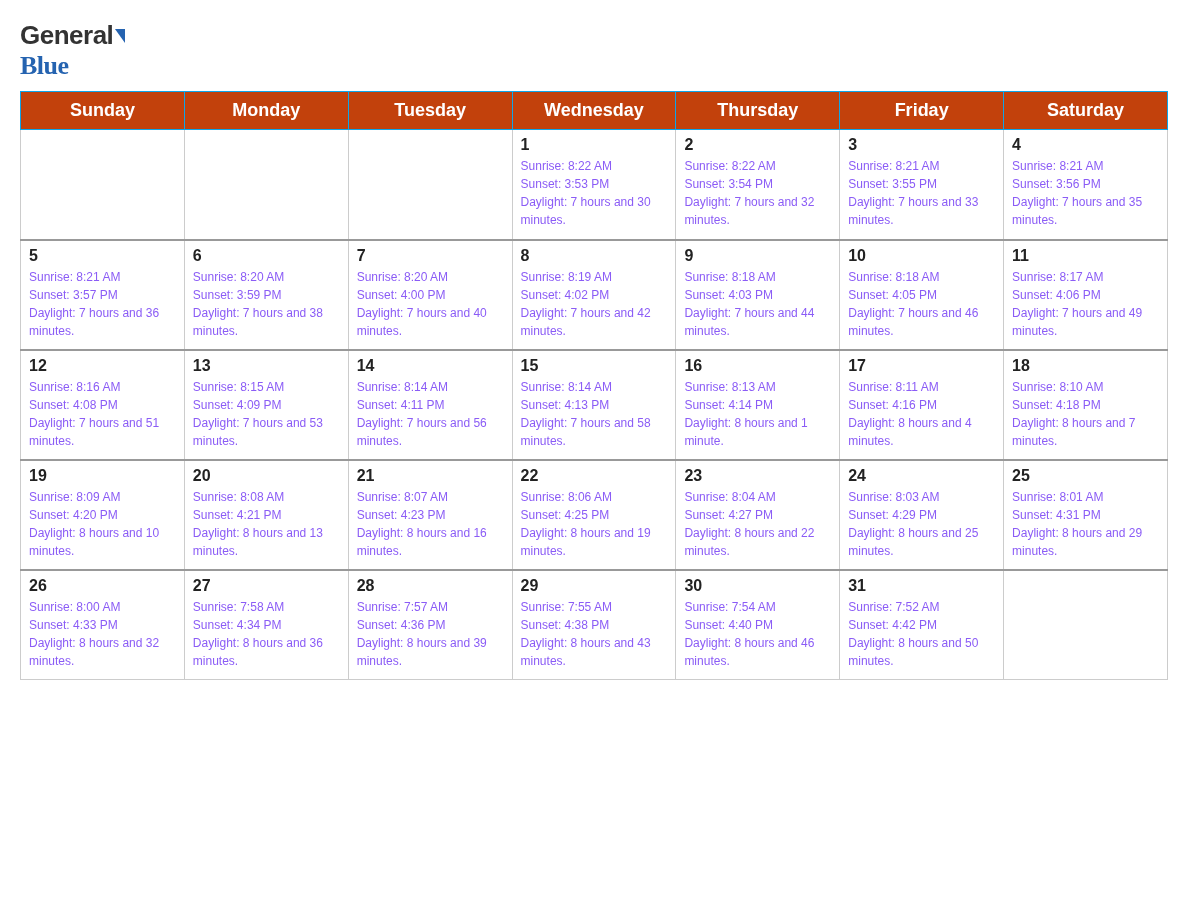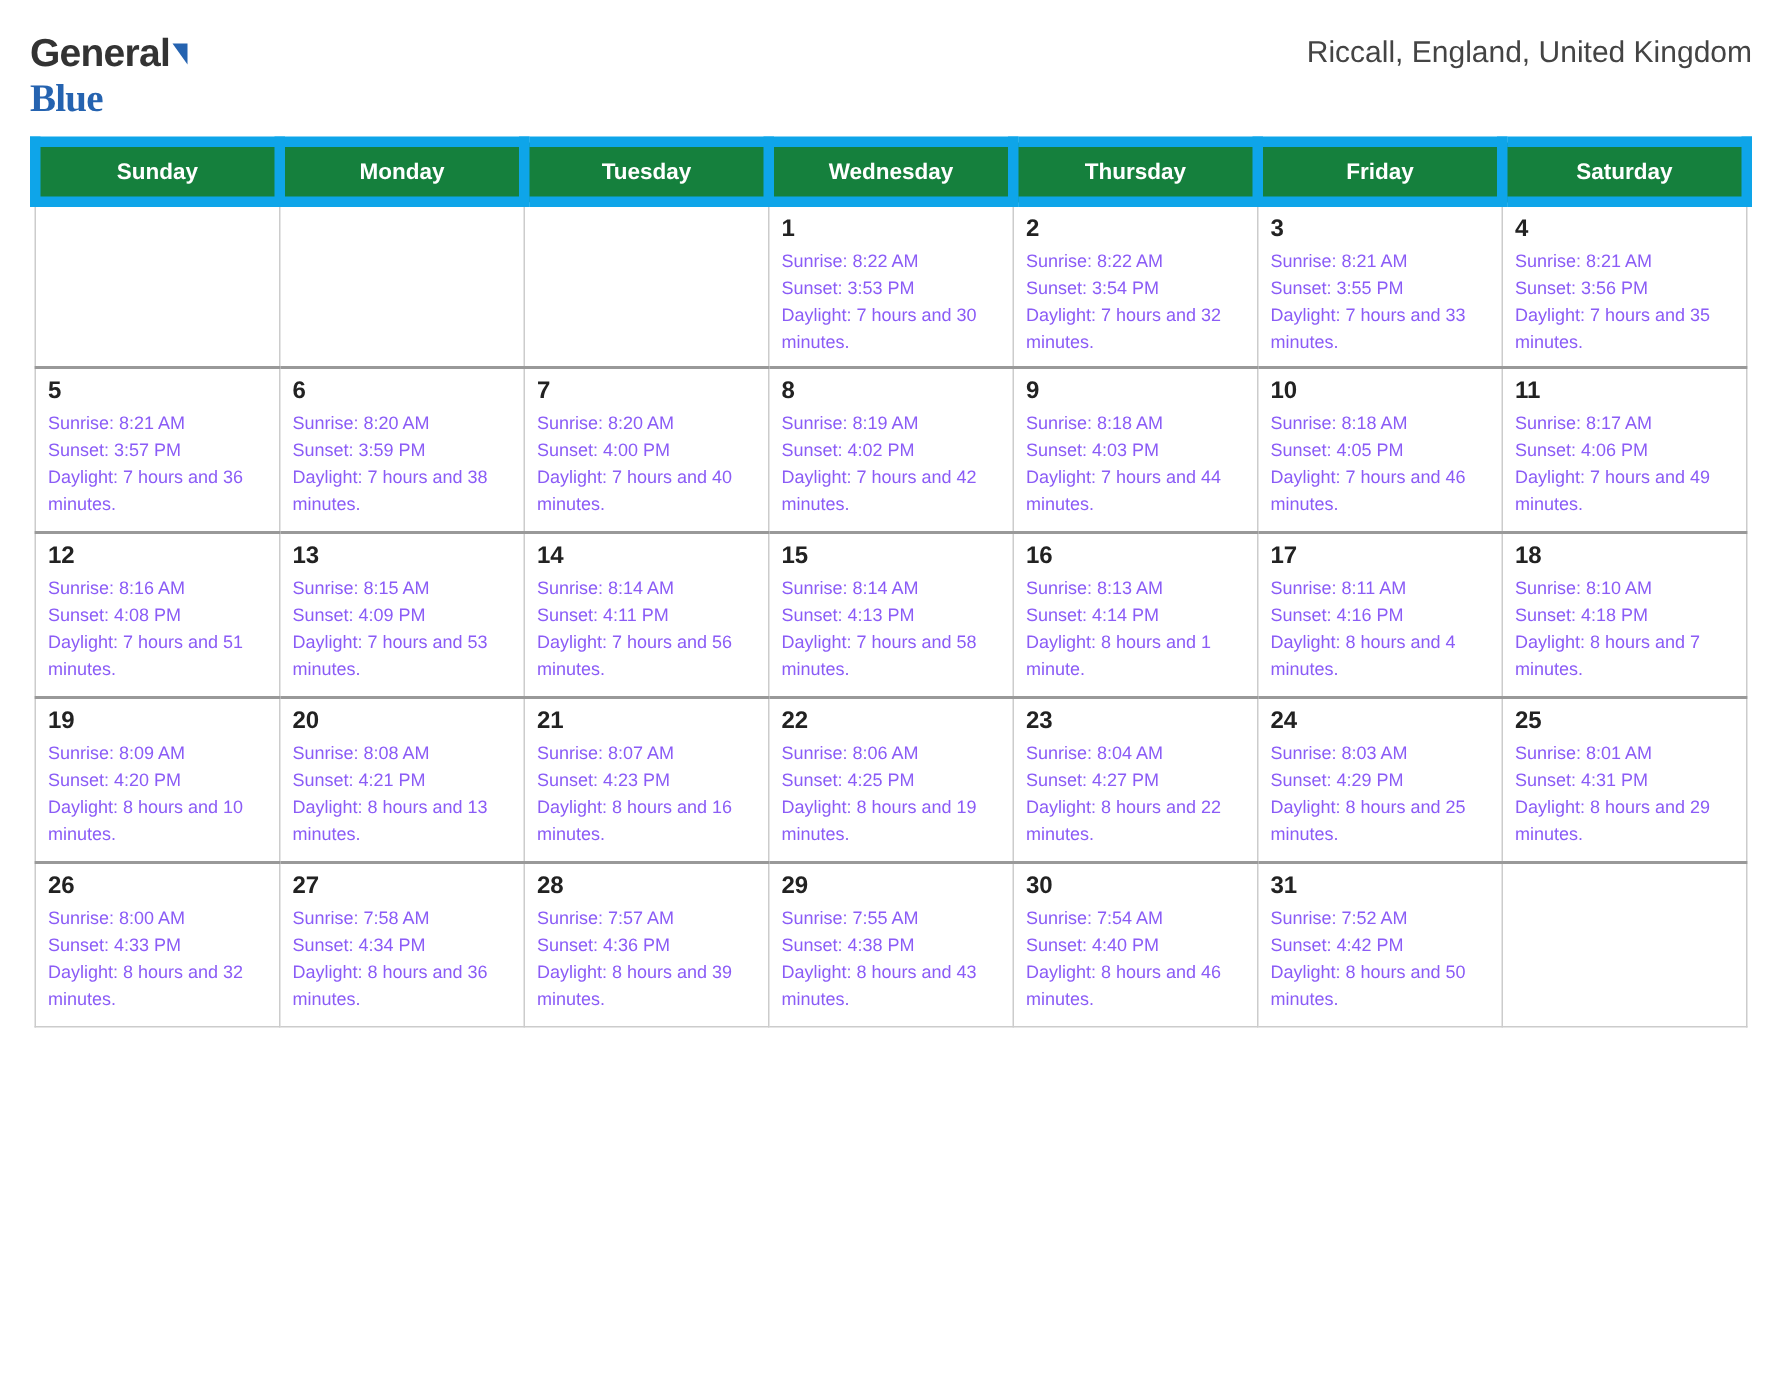--- a/index.html
+++ b/index.html
@@ -58,26 +58,26 @@
       font-size: 20px;
       color: #444;
       margin-top: 4px;
     }
     .calendar {
       width: 100%;
       border-collapse: collapse;
       margin-top: 10px;
     }
     .calendar thead tr th {
-      background-color: #15803d;
+      background-color: #c2410c;
       color: #fff;
-      font-size: 15px;
+      font-size: 18px;
       font-weight: bold;
       padding: 8px 10px;
-      border: 7px solid #0ea5e9;
+      border: 1px solid #0ea5e9;
       width: 14.28%;
     }
     .calendar tbody tr td {
       border: 1px solid #ccc;
       vertical-align: top;
       padding: 6px 8px;
       min-height: 90px;
       height: 110px;
       font-size: 12.5px;
       color: #222;
@@ -111,21 +111,20 @@
   <div class="logo">
     <div class="logo-line1">
       <span class="logo-general">General</span>
       <span class="logo-arrow"></span>
     </div>
     <div>
       <span class="logo-blue">Blue</span>
     </div>
   </div>
   <div class="title-block">
-    <div class="subtitle">Riccall, England, United Kingdom</div>
   </div>
 </div>
 
 <table class="calendar">
   <thead>
     <tr>
     <th>Sunday</th>
         <th>Monday</th>
         <th>Tuesday</th>
         <th>Wednesday</th>

